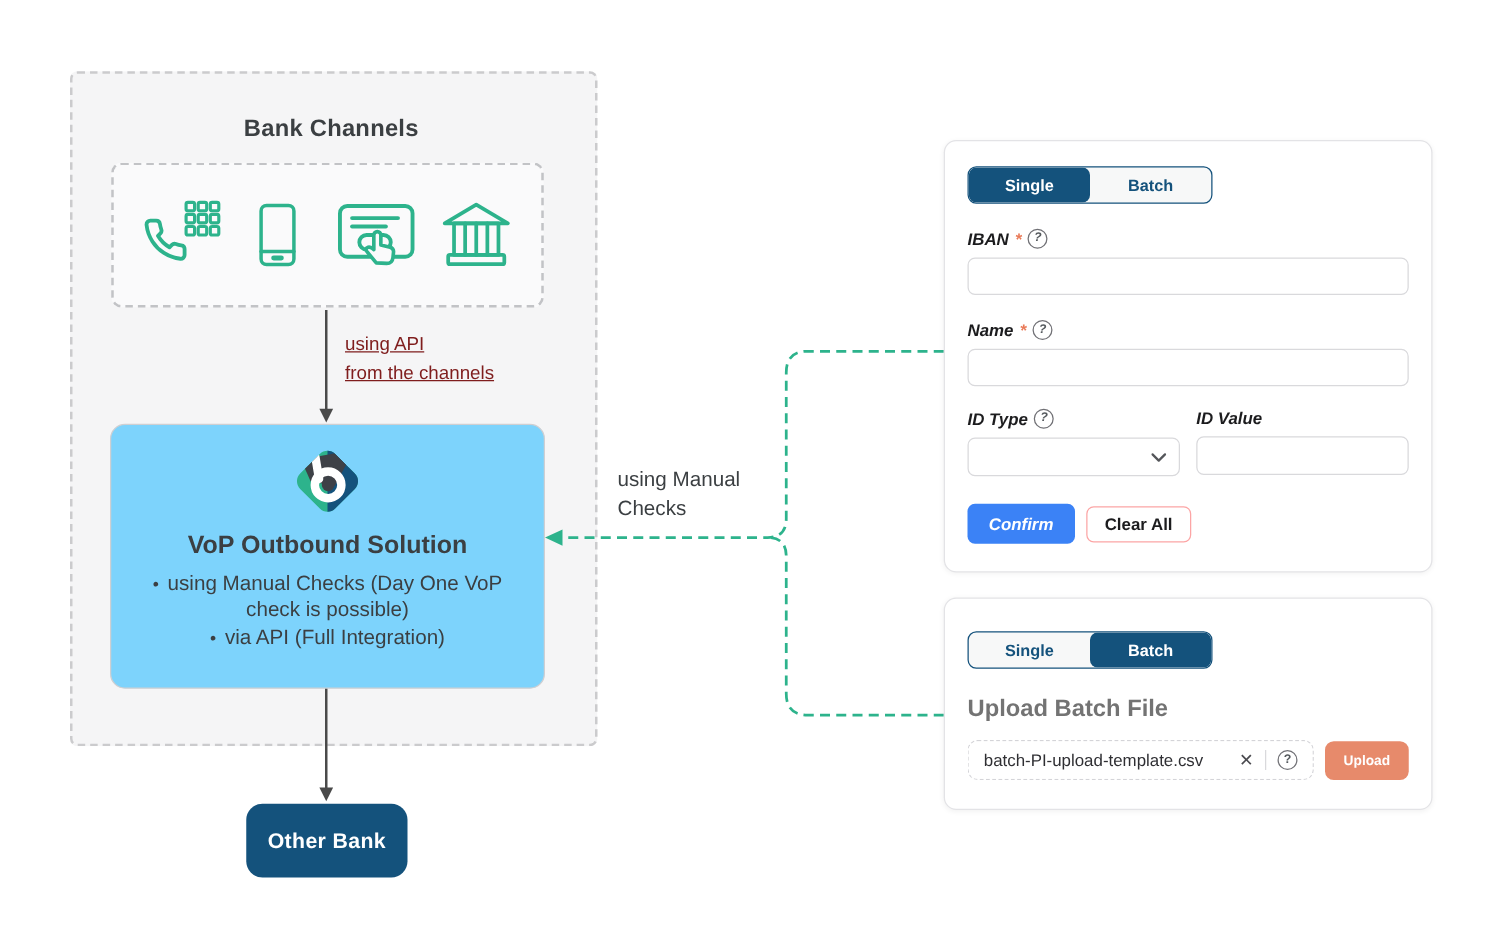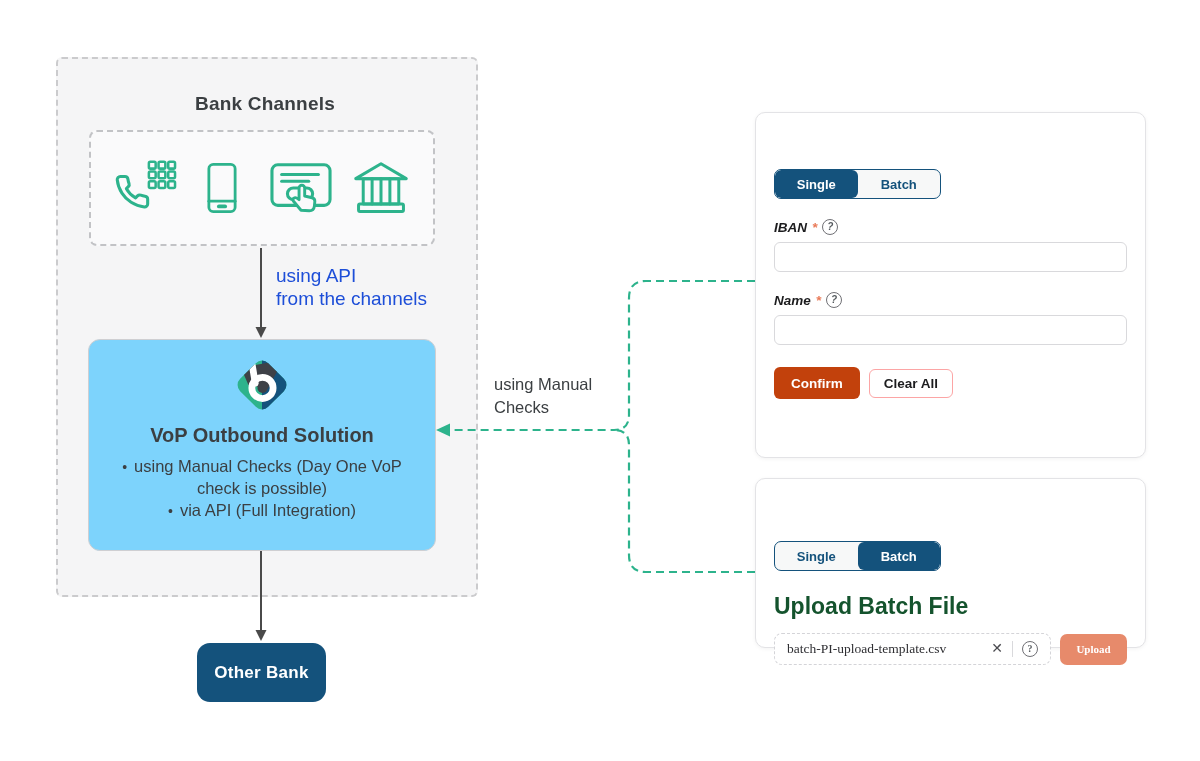--- a/index.html
+++ b/index.html
@@ -26,42 +26,42 @@
   .vop-box{
     position:absolute;left:88px;top:339px;width:348px;height:212px;
     background:#7dd3fc;border:1.5px solid #cfcfd2;border-radius:12px;
     box-sizing:border-box;text-align:center;padding-top:16px;
   }
   .vop-title{font-size:20px;font-weight:700;color:#3b3f42;margin-top:6px;}
   .vop-bullets{margin-top:9px;padding:0 12px;font-size:16.5px;color:#3b3f42;line-height:21px;}
   .vop-bullet{margin-top:1px;}
   .vop-bullet .dot{margin-right:7px;font-size:14px;}
   .api-label{
-    position:absolute;left:276px;top:264px;font-size:19px;line-height:23px;color:#1d4ed8;
+    position:absolute;left:276px;top:264px;font-size:15px;line-height:23px;color:#7f1d1d;text-decoration:underline;
   }
   .manual-label{
     position:absolute;left:494px;top:373px;font-size:16.5px;line-height:23px;color:#3b3f42;
   }
   .other-bank{
     position:absolute;left:197px;top:643px;width:129px;height:59px;
     background:#14527c;border-radius:13px;color:#fff;font-size:17px;font-weight:600;
     display:flex;align-items:center;justify-content:center;letter-spacing:.3px;
   }
   .overlay{position:absolute;left:0;top:0;pointer-events:none;}
   
   .panel{
     position:absolute;left:755px;width:391px;background:#ffffff;
     border:1px solid #e3e3e6;border-radius:10px;box-sizing:border-box;
     box-shadow:0 1px 4px rgba(0,0,0,.05);padding:20px 18px;
   }
   .panel-1{top:112px;height:346px;}
   .panel-2{top:478px;height:170px;padding-top:26px;}
   .toggle{
-    width:167px;height:30px;display:flex;border:1.5px solid #14527c;border-radius:7px;
-    background:#f7f8f8;box-sizing:border-box;overflow:hidden;margin-top:36px;
+    width:196px;height:30px;display:flex;border:1.5px solid #14527c;border-radius:7px;
+    background:#f7f8f8;box-sizing:border-box;overflow:hidden;
   }
   .seg{
     flex:1;border:none;background:transparent;color:#14527c;font-weight:700;
     font-size:13px;font-family:inherit;border-radius:6px;cursor:pointer;padding:0;
   }
   .seg.active{background:#14527c;color:#ffffff;}
   .label-row{display:flex;align-items:center;gap:5px;margin-top:20px;font-style:italic;}
   .label-row.tight{margin-top:0;}
   .f-label{font-size:13.5px;font-weight:700;color:#1c1c1e;}
   .req{color:#e97a58;font-weight:700;font-size:13.5px;}
@@ -79,24 +79,24 @@
   .id-col-1{width:170px;}
   .id-col-2{flex:1;margin-left:13px;}
   .select-wrap{position:relative;}
   .t-select{height:31px;}
   .chev{position:absolute;right:11px;top:19px;}
   .btn-row{display:flex;margin-top:22px;align-items:center;}
   .btn{
     height:29px;border-radius:6px;font-family:inherit;font-size:13.5px;font-weight:700;
     cursor:pointer;display:inline-flex;align-items:center;justify-content:center;
   }
-  .btn-confirm{background:#c2410c;color:#fff;border:none;padding:16px 17px;}
+  .btn-confirm{background:#3b82f6;color:#fff;border:none;padding:16px 17px;font-style:italic;}
   .btn-clear{background:#fff;color:#1c1c1e;border:1px solid #fca5a5;padding:0 14px;margin-left:9px;}
-  .upload-heading{font-size:23px;font-weight:700;color:#14532d;margin-top:22px;}
-  .file-row{display:flex;align-items:center;margin-top:13px;font-family:Liberation Serif, serif;}
+  .upload-heading{font-size:19px;font-weight:700;color:#737373;margin-top:22px;}
+  .file-row{display:flex;align-items:flex-end;margin-top:13px;}
   .file-field{
     flex:1;height:32px;border:1.6px dashed #d4d4d8;border-radius:8px;box-sizing:border-box;
     display:flex;align-items:center;padding:0 12px;background:#fff;max-width:278px;
   }
   .file-name{flex:1;font-size:13.5px;color:#2f2f33;}
   .x-icon{font-size:14px;color:#4a4a4f;cursor:pointer;line-height:1;}
   .v-div{width:1px;height:16px;background:#d9d9dc;margin:0 9px;}
   .btn-upload{
     width:67px;height:31px;background:#e78a6b;color:#fff;border:none;border-radius:7px;
     font-family:inherit;font-size:11px;font-weight:700;margin-left:9px;cursor:pointer;
@@ -223,20 +223,40 @@
   </div>
   <input class="t-input" type="text" value="" style="">
 
   <div class="label-row">
     <span class="f-label">Name</span>
     <span class="req">*</span>
     <span class="qicon"></span>
   </div>
   <input class="t-input" type="text" value="" style="">
 
+  <div class="id-row">
+    <div class="id-col-1">
+      <div class="label-row tight">
+        <span class="f-label">ID Type</span>
+        <span class="qicon"></span>
+      </div>
+      <div class="select-wrap">
+        <input class="t-input t-select" readonly="" value="" style="">
+        <svg class="chev" width="12" height="8" viewBox="0 0 12 8">
+          <polyline points="1,1.5 6,6.5 11,1.5" fill="none" stroke="#54565a" stroke-width="1.8" stroke-linecap="round" stroke-linejoin="round"></polyline>
+        </svg>
+      </div>
+    </div>
+    <div class="id-col-2">
+      <div class="label-row tight">
+        <span class="f-label">ID Value</span>
+      </div>
+      <input class="t-input t-select" type="text" value="" style="">
+    </div>
+  </div>
 
   <div class="btn-row">
     <button class="btn btn-confirm">Confirm</button>
     <button class="btn btn-clear">Clear All</button>
   </div>
 </div>
 
 <div class="panel panel-2">
   <div class="toggle">
     <button class="seg">Single</button>

